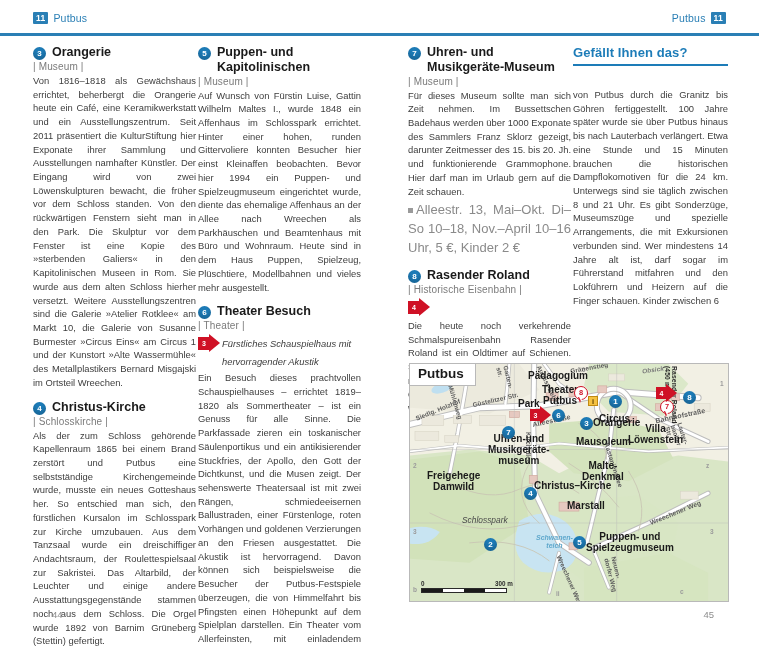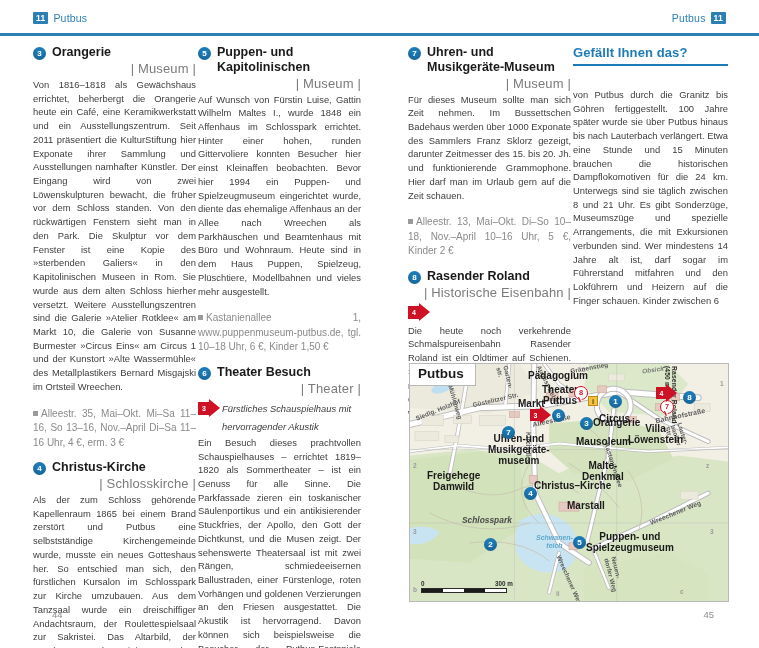--- a/index.html
+++ b/index.html
@@ -35,25 +35,25 @@
   .entry-head { display:flex; align-items:flex-start; gap:6px; margin-bottom:1px; }
   .bullet {
     flex:0 0 auto;
     width:13px; height:13px; border-radius:50%;
     background:#1d7cb8; color:#fff;
     font-size:8px; font-weight:bold; line-height:13px; text-align:center;
     margin-top:2px;
     box-shadow:inset 0 -3px 4px rgba(0,0,0,.18);
   }
   .entry-title { font-size:12.5px; font-weight:bold; color:#1a1a1a; line-height:1.18; }
-  .subtitle { font-size:13px; color:#7b7b7b; text-align:right; margin:1px 0 2px 0; letter-spacing:.15px; }
+  .subtitle { font-size:10px; color:#7b7b7b; text-align:left; margin:1px 0 2px 0; letter-spacing:.15px; }
   .body { font-size:9.4px; line-height:1.46; text-align:justify; color:#3d3d3d; hyphens:auto; }
 
   .info {
-    font-size:10px; line-height:1.45; color:#8a8a8a; margin-top:13px; text-align:justify;
+    font-size:13px; line-height:1.45; color:#8a8a8a; margin-top:3px; text-align:justify;
   }
   .info .sq {
     display:inline-block; width:5px; height:5px; background:#9a9a9a;
     margin-right:3px; vertical-align:1px;
   }
 
   
   .tag-row { position:relative; padding-left:24px; margin:1px 0 2px 0; min-height:20px; }
   .arrow {
     position:absolute; left:0; top:1px; width:22px; height:19px;
@@ -93,21 +93,21 @@
   #map .layer { position:absolute; inset:0; }
   .mtitle {
     position:absolute; left:-1px; top:-1px; z-index:40;
     background:#ffffff; border:1.5px solid #b9b9b9; border-left:none; border-top:none;
     padding:3px 11px 4px 9px; font-size:13.5px; font-weight:bold; color:#1a1a1a;
   }
   .mlabel {
     position:absolute; z-index:25; font-size:10px; font-weight:bold; color:#1a1a1a;
     line-height:1.15; text-align:center; white-space:nowrap;
   }
-  .mlabel.i { font-style:italic; font-weight:bold; color:#4a4a4a; }
+  .mlabel.i { font-style:italic; font-weight:normal; color:#4a4a4a; }
   .mwater { color:#5fa8cc !important; font-style:italic; font-weight:bold; }
   .mroad {
     position:absolute; z-index:24; font-size:6.4px; font-weight:bold; color:#5c5c5c;
     white-space:nowrap; letter-spacing:.1px;
   }
   .mpin {
     position:absolute; z-index:30; width:13px; height:13px; border-radius:50%;
     background:#1d7cb8; color:#fff; font-size:8px; font-weight:bold;
     line-height:13px; text-align:center;
     box-shadow:inset 0 -3px 4px rgba(0,0,0,.2);
@@ -179,21 +179,20 @@
 
 <div class="col" id="col1">
 
   <div class="entry">
     <div class="entry-head">
       <span class="bullet">3</span>
       <span class="entry-title">Orangerie</span>
     </div>
     <div class="subtitle">| Museum |</div>
     <div class="body">Von 1816–1818 als Gewächshaus errichtet, beherbergt die Orangerie heute ein Café, eine Keramikwerkstatt und ein Ausstellungszentrum. Seit 2011 präsentiert die KulturStiftung hier Exponate ihrer Sammlung und Ausstellungen namhafter Künstler. Der Eingang wird von zwei Löwenskulpturen bewacht, die früher vor dem Schloss standen. Von den rückwärtigen Fenstern sieht man in den Park. Die Skulptur vor dem Fenster ist eine Kopie des »sterbenden Galiers« in den Kapitolinischen Museen in Rom. Sie wurde aus dem alten Schloss hierher versetzt. Weitere Ausstellungszentren sind die Galerie »Atelier Rotklee« am Markt 10, die Galerie von Susanne Burmester »Circus Eins« am Circus 1 und der Kunstort »Alte Wassermühle« des Metallplastikers Bernard Misgajski im Ortsteil Wreechen.</div>
-    <div class="info"><span class="sq"></span><span>Alleestr. 35, Mai–Okt. Mi–Sa 11–16, So 13–16, Nov.–April Di–Sa 11–16 Uhr, 4 €, erm. 3 €</span></div>
   </div>
 
   <div class="entry" style="margin-top:10px">
     <div class="entry-head">
       <span class="bullet">4</span>
       <span class="entry-title">Christus-Kirche</span>
     </div>
     <div class="subtitle">| Schlosskirche |</div>
     <div class="body">Als der zum Schloss gehörende Kapellenraum 1865 bei einem Brand zerstört und Putbus eine selbstständige Kirchengemeinde wurde, musste ein neues Gotteshaus her. So entschied man sich, den fürstlichen Kursalon im Schlosspark zur Kirche umzubauen. Aus dem Tanzsaal wurde ein dreischiffiger Andachtsraum, der Roulettespielsaal zur Sakristei. Das Altarbild, der Leuchter und einige andere Ausstattungsgegenstände stammen noch aus dem Schloss. Die Orgel wurde 1892 von Barnim Grüneberg (Stettin) gefertigt.</div>
 
@@ -203,21 +202,20 @@
 
 <div class="col" id="col2">
 
   <div class="entry">
     <div class="entry-head">
       <span class="bullet">5</span>
       <span class="entry-title">Puppen- und Kapitolinischen</span>
     </div>
     <div class="subtitle">| Museum |</div>
     <div class="body">Auf Wunsch von Fürstin Luise, Gattin Wilhelm Maltes I., wurde 1848 ein Affenhaus im Schlosspark errichtet. Hinter einer hohen, runden Gittervoliere konnten Besucher hier einst Kleinaffen beobachten. Bevor hier 1994 ein Puppen- und Spielzeugmuseum eingerichtet wurde, diente das ehemalige Affenhaus an der Allee nach Wreechen als Parkhäuschen und Beamtenhaus mit Büro und Wohnraum. Heute sind in dem Haus Puppen, Spielzeug, Plüschtiere, Modellbahnen und vieles mehr ausgestellt.</div>
-    <div class="info"><span class="sq"></span><span>Kastanienallee 1, www.puppenmuseum-putbus.de, tgl. 10–18 Uhr, 6 €, Kinder 1,50 €</span></div>
   </div>
 
   <div class="entry" style="margin-top:10px">
     <div class="entry-head">
       <span class="bullet">6</span>
       <span class="entry-title">Theater Besuch</span>
     </div>
     <div class="subtitle">| Theater |</div>
     <div class="tag-row">
       <span class="arrow">
@@ -379,21 +377,21 @@
   <div class="mroad" style="left:160px; top:0px; transform:rotate(-10deg);">Gränenstieg</div>
   <div class="mroad" style="left:272px; top:58px; transform:rotate(72deg); transform-origin:left top; line-height:1.05;">Lauter-<br>bacher<br>Str.</div>
   <div class="mroad" style="left:152px; top:190px; transform:rotate(66deg); transform-origin:left top;">Wreechener Weg</div>
   <div class="mroad" style="left:206px; top:192px; transform:rotate(76deg); transform-origin:left top; line-height:1.05;">Neuen-<br>dorfer Weg</div>
   <div class="mroad" style="left:268px; top:2px; transform:rotate(90deg); transform-origin:left top; line-height:1.05; font-size:6.8px; color:#2a2a2a;">Rasender Roland<br>(450 m)</div>
   <div class="mroad" style="left:232px; top:2px; transform:rotate(-8deg); font-style:italic; color:#7a7a7a;">Obsick</div>
 
   <div class="mlabel" style="left:118px; top:6px;">Pädagogium</div>
   <div class="mlabel" style="left:189px; top:49px;">Circus</div>
   <div class="mlabel" style="left:132px; top:21px; line-height:1.08;">Theater<br>Putbus</div>
-  <div class="mlabel" style="left:108px; top:34px;">Markt</div>
+  <div class="mlabel" style="left:108px; top:34px;">Park</div>
   <div class="mlabel" style="left:183px; top:53px;">Orangerie</div>
   <div class="mlabel" style="left:218px; top:60px; line-height:1.08;">Villa<br>Löwenstein</div>
   <div class="mlabel" style="left:166px; top:72px;">Mausoleum</div>
   <div class="mlabel" style="left:78px; top:70px; line-height:1.08;">Uhren-und<br>Musikgeräte-<br>museum</div>
   <div class="mlabel" style="left:172px; top:97px; line-height:1.08;">Malte-<br>Denkmal</div>
   <div class="mlabel" style="left:17px; top:107px; line-height:1.08;">Freigehege<br>Damwild</div>
   <div class="mlabel" style="left:124px; top:116px;">Christus–Kirche</div>
   <div class="mlabel" style="left:157px; top:136px;">Marstall</div>
   <div class="mlabel i" style="left:52px; top:152px; font-size:8.4px;">Schlosspark</div>
   <div class="mlabel" style="left:176px; top:168px; line-height:1.08;">Puppen- und<br>Spielzeugmuseum</div>

